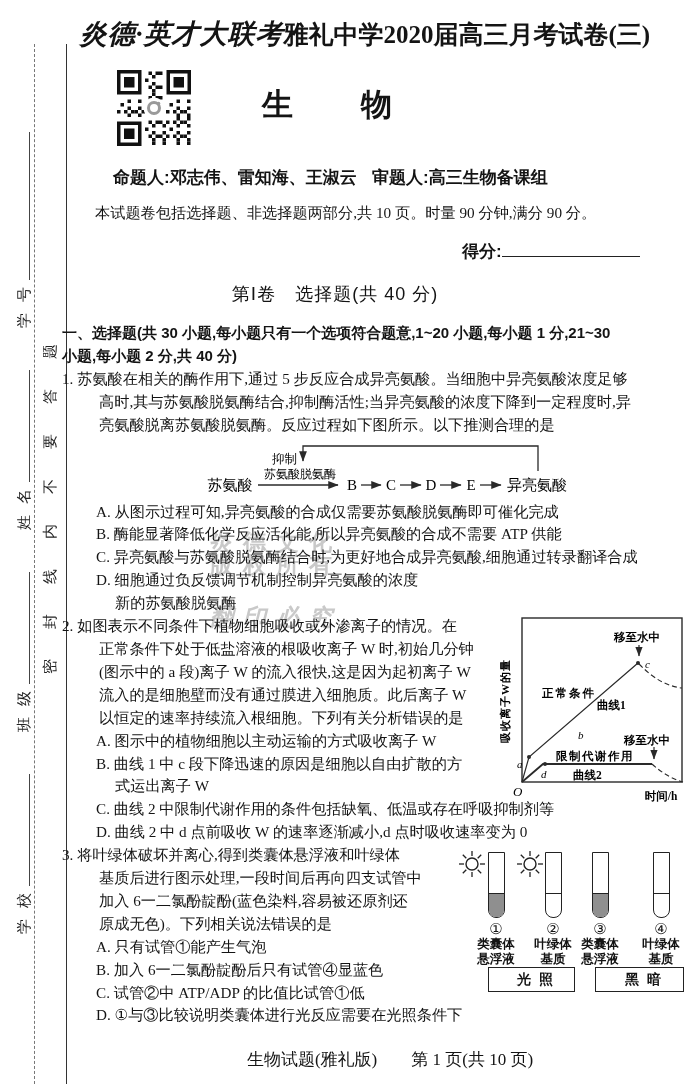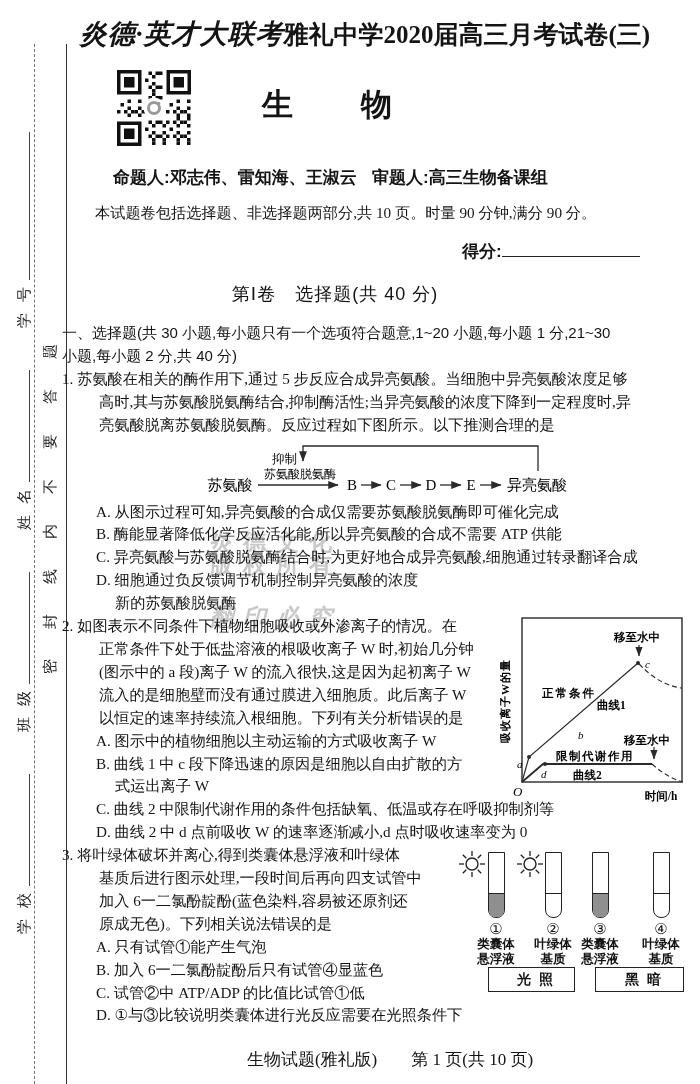--- a/index.html
+++ b/index.html
@@ -35,21 +35,21 @@
   .reviewer{position:absolute;top:166px;left:372px;font-size:17px;font-weight:bold;}
   .info{position:absolute;top:203px;left:95px;font-size:15.2px;}
   .score{position:absolute;top:240px;left:462px;font-size:17px;font-weight:bold;}
   .score-line{display:inline-block;width:138px;border-bottom:1.2px solid #222;height:14px;}
   .sec-title{position:absolute;top:282px;left:0;right:30px;text-align:center;
              font-size:18px;font-weight:normal;letter-spacing:1px;}
 
   
   .content{position:absolute;left:62px;top:322px;width:630px;font-size:15.2px;line-height:22.9px;}
   .ln{white-space:nowrap;}
-  .b{font-weight:normal;font-family:"Liberation Sans","DejaVu Sans",sans-serif;font-size:15px;}
+  .b{font-weight:bold;font-family:"Liberation Sans","DejaVu Sans",sans-serif;font-size:15px;}
   .qc{padding-left:37px;}
   .op{padding-left:34px;}
   .oc{padding-left:53px;}
   .diagram-wrap{height:64px;position:relative;}
 
   
   .graph{position:absolute;left:493px;top:598px;}
   .fig3{position:absolute;left:450px;top:845px;width:246px;height:158px;font-family:"Liberation Serif","DejaVu Serif",serif;}
   .tube{position:absolute;top:7px;width:15px;height:64px;border:1.5px solid #222;
         border-radius:0 0 8px 8px;background:#fff;}

